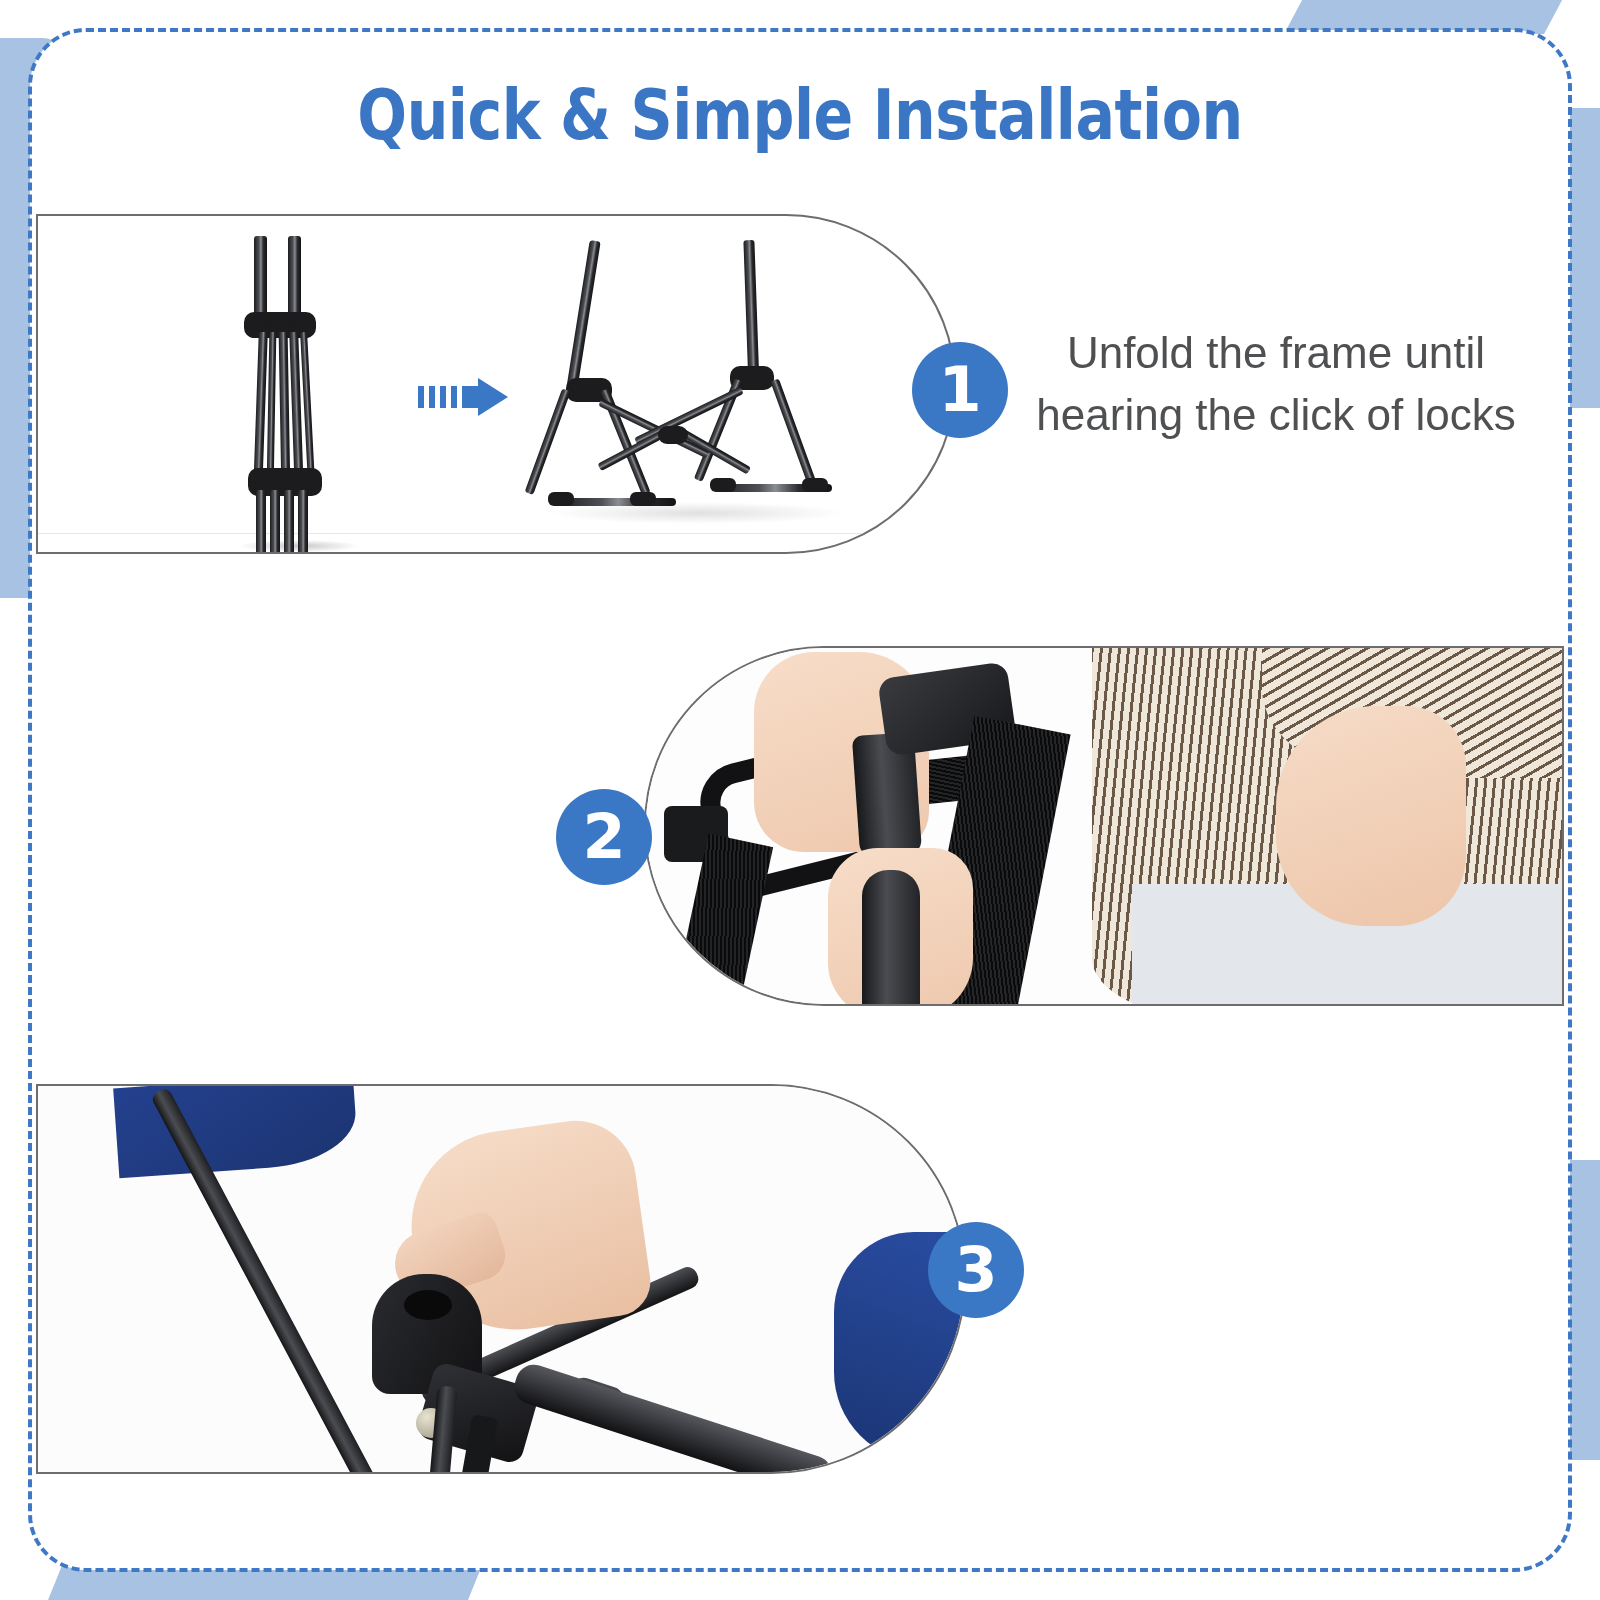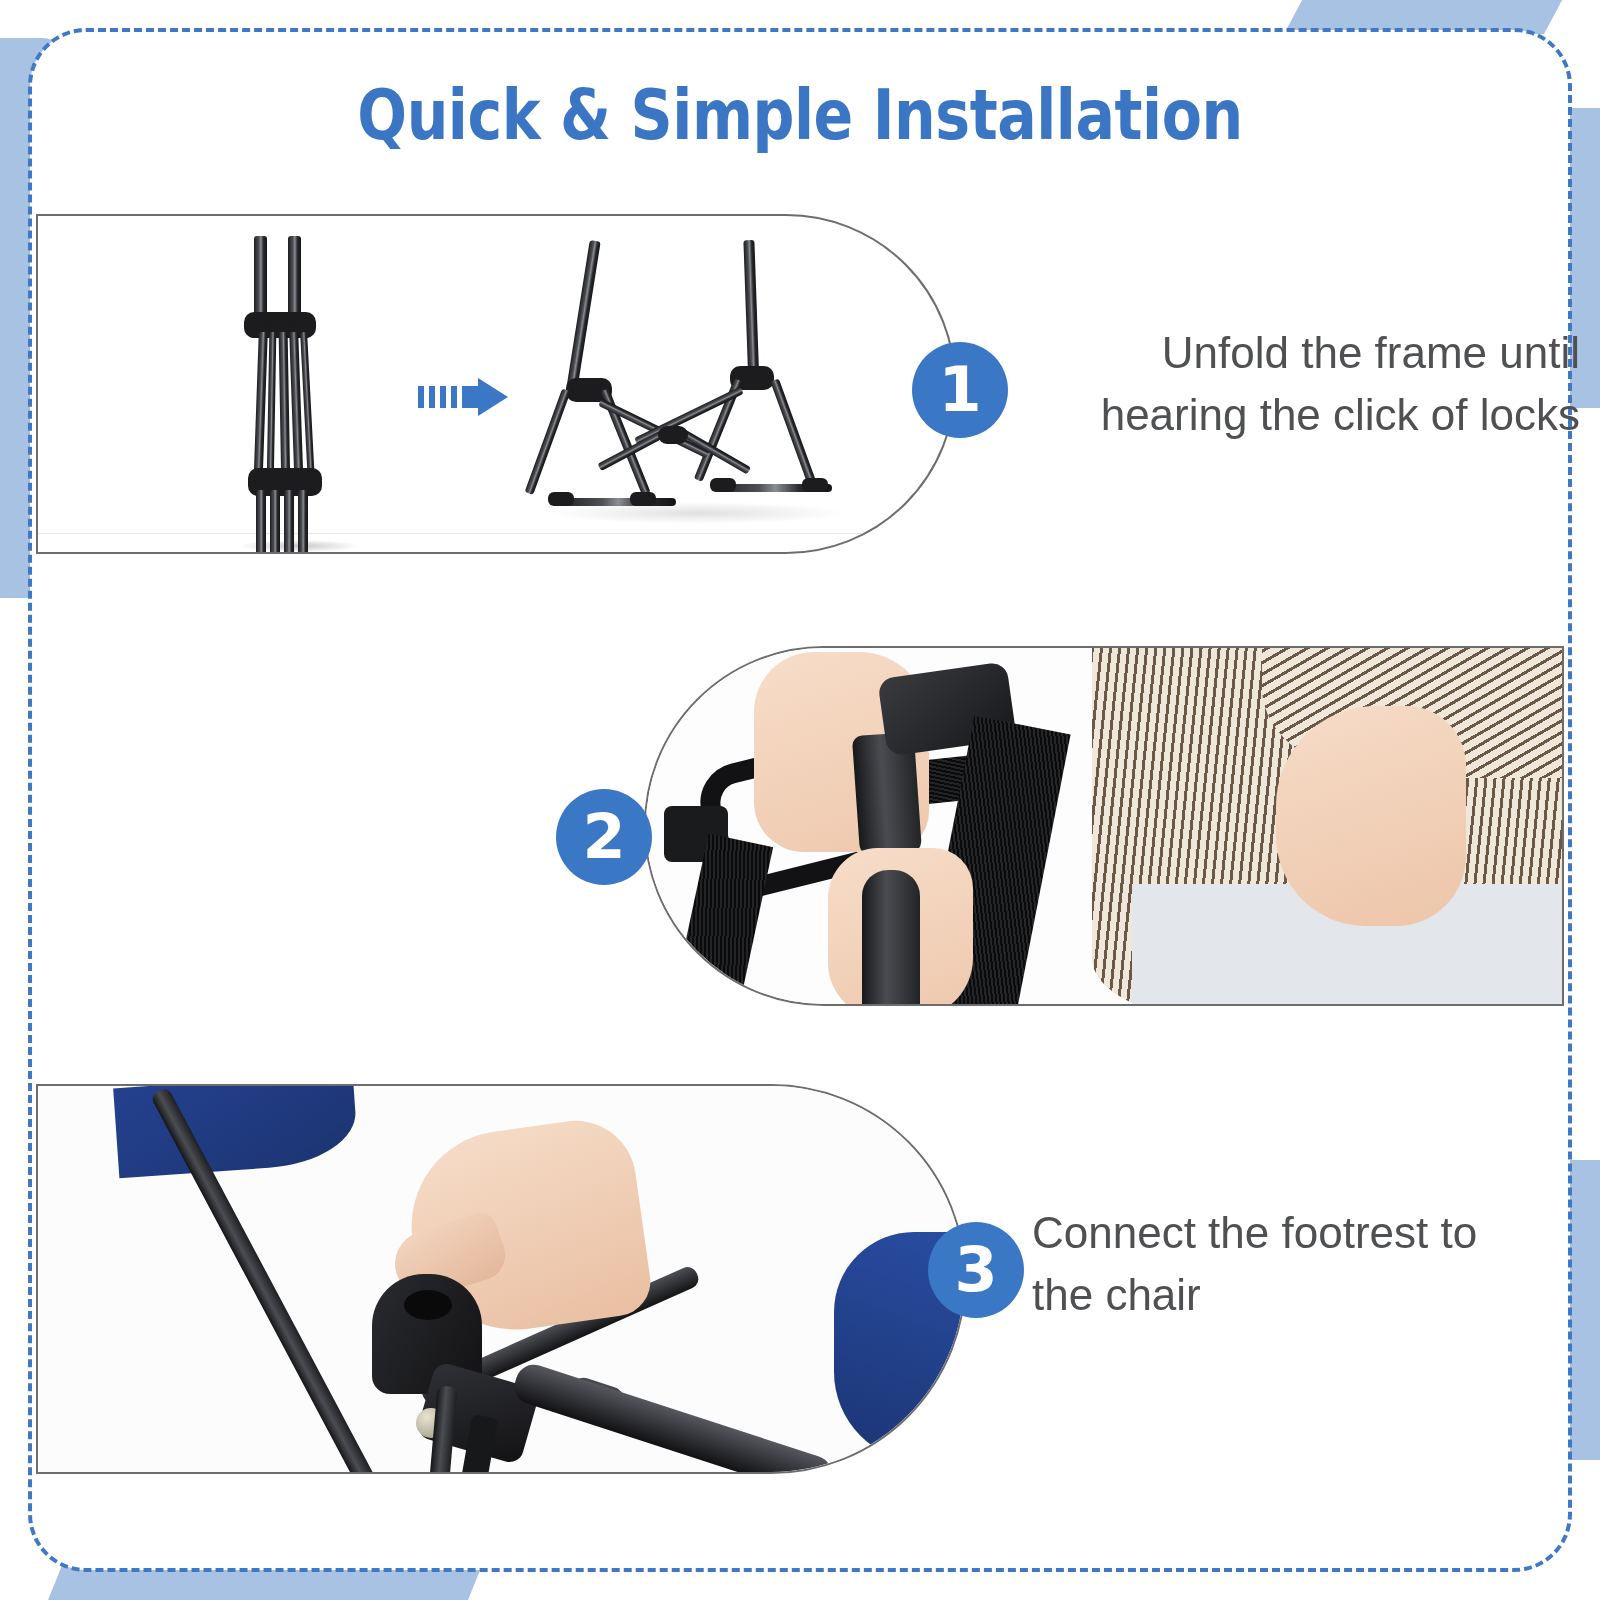--- a/index.html
+++ b/index.html
@@ -117,21 +117,21 @@
 
   
   .step-text {
     position: absolute;
     color: #4f5052;
     font-size: 44px;
     line-height: 1.40;
     font-family: "Liberation Sans", sans-serif;
     z-index: 6;
   }
-  .text-1 { left: 1016px; top: 322px; width: 520px; text-align: right; margin-left: 44px; }
+  .text-1 { left: 1016px; top: 322px; width: 520px; text-align: center; }
   .text-2 { left: 60px;  top: 748px;  width: 480px; text-align: right; }
   .text-3 { left: 1032px; top: 1202px; width: 500px; text-align: left; }
 
   
   .badge {
     position: absolute;
     width: 96px; height: 96px;
     border-radius: 50%;
     background: #3a77c4;
     color: #ffffff;
@@ -462,15 +462,14 @@
       <div class="clamp-screw"></div>
       <div class="clamp-lever"></div>
       <div class="footrest-end"></div>
       <div class="footrest-tube"></div>
       <div class="hand-bottom"></div>
       <div class="leg-lower"></div>
     </div>
   </div>
 
   <div class="badge badge-3">3</div>
-  <div class="step-text text-3">Connect the footrest to the chair</div>
 
 </div>
 
 </body></html>

